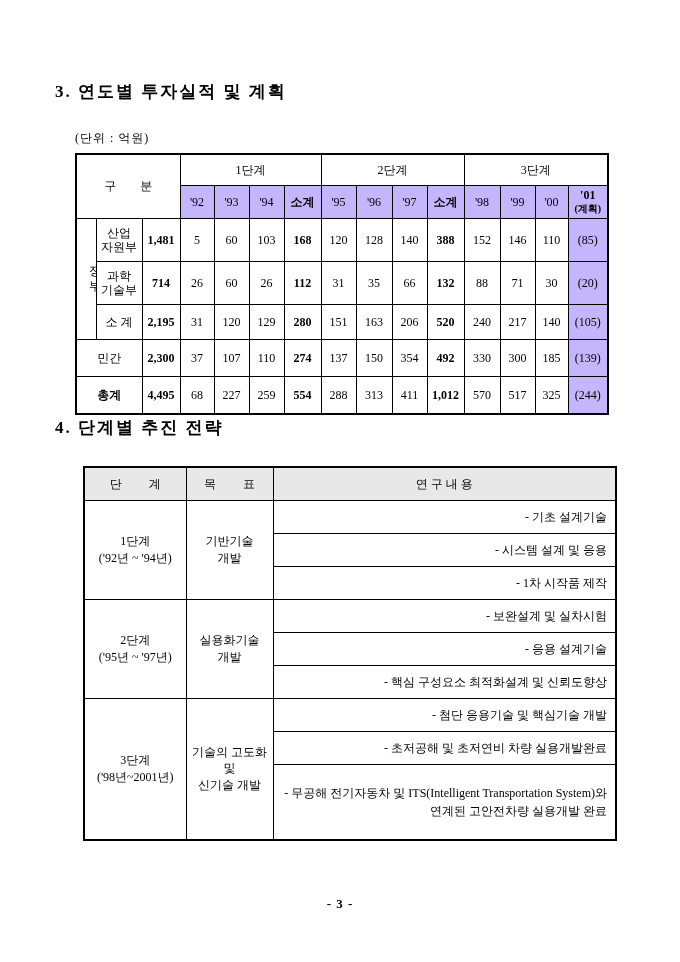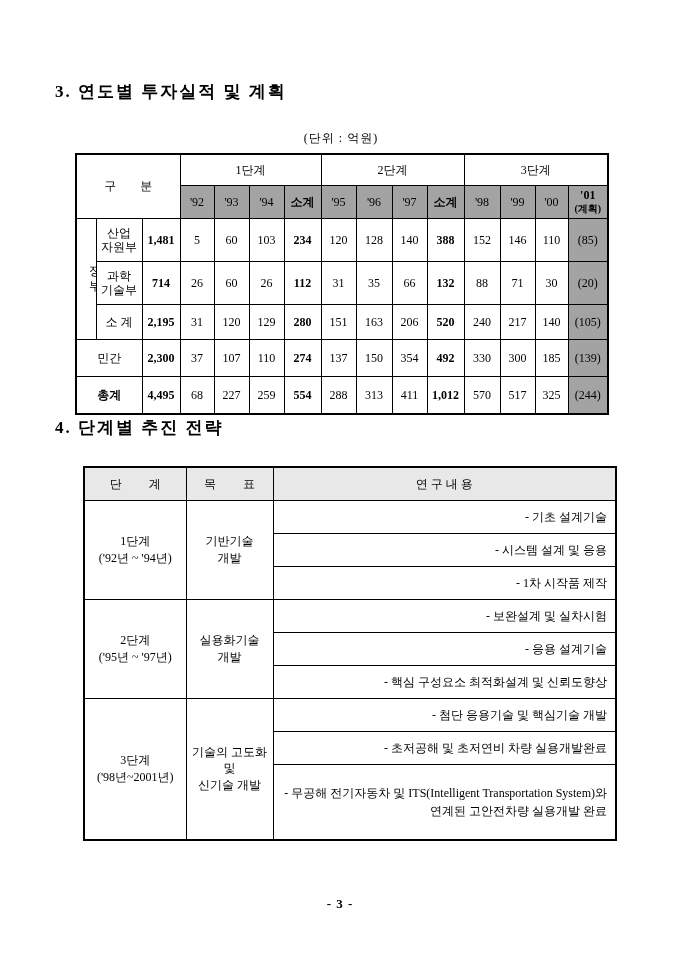--- a/index.html
+++ b/index.html
@@ -9,29 +9,29 @@
     color:#000;-webkit-font-smoothing:none;
   }
   .sec-title{
     position:absolute;left:55px;
     font-size:17px;font-weight:bold;letter-spacing:2px;white-space:pre;
   }
   #sec3-title{top:80px;}
   #sec4-title{top:416px;}
   .unit-note{
     position:absolute;left:75px;top:130px;width:532px;
-    text-align:center;font-size:12px;letter-spacing:1px;
+    text-align:left;font-size:12px;letter-spacing:1px;
   }
   table{border-collapse:collapse;table-layout:fixed;background:#fff;}
   td{
     border:1px solid #000;text-align:center;vertical-align:middle;
     font-size:12px;padding:1px 2px;overflow:hidden;
   }
   .b{font-weight:bold;}
-  .shade{background:#a3a3a3;}
+  .shade{background:#c4b5fd;}
   .pre{white-space:pre;}
   
   #inv-table{position:absolute;left:75px;top:153px;width:534px;border:2px solid #000;}
   #inv-table .h1r td{height:28px;}
   #inv-table .h2r td{height:30px;}
   #inv-table .r40 td{height:40px;}
   #inv-table .r32 td{height:32px;}
   #inv-table .r34 td{height:34px;}
   #inv-table .grp{word-break:break-all;line-height:1.25;padding:12px;}
   #inv-table .name span{display:block;line-height:1.2;}
@@ -105,21 +105,21 @@
   <tr class="r40">
     <td class="grp" rowspan="3">정부</td>
     <td class="name">
       <span>산업</span>
       <span>자원부</span>
     </td>
     <td class="b">1,481</td>
     <td>5</td>
     <td>60</td>
     <td>103</td>
-    <td class="b">234</td>
+    <td class="b">168</td>
     <td>120</td>
     <td>128</td>
     <td>140</td>
     <td class="b">388</td>
     <td>152</td>
     <td>146</td>
     <td>110</td>
     <td class="shade">(85)</td>
   </tr>
   <tr class="r40">

